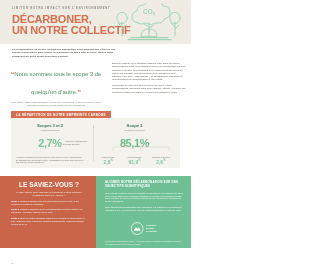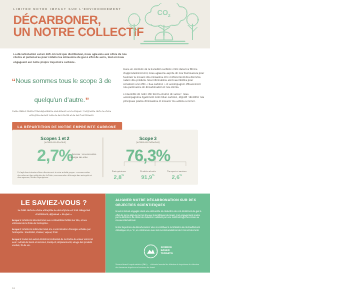--- a/index.html
+++ b/index.html
@@ -103,21 +103,21 @@
   }
   .card-title{
     font-size:4.3px;font-weight:700;color:#3f7d5e;
     letter-spacing:-.1px;
   }
   .card-sub{
     font-size:2.2px;color:#8a8478;margin-top:.8px;
   }
   .big-wrap{margin-top:3px;line-height:1;}
   .big{
-    font-size:15px;font-weight:700;color:#7cc49b;
+    font-size:11px;font-weight:700;color:#7cc49b;
     letter-spacing:-.4px;
   }
   .big.dark{color:#6fbb90;}
 
   .leftnote{
     position:absolute;left:52px;top:22px;
     width:25px;text-align:left;
     font-size:2px;line-height:2.7px;color:#7a746a;
   }
   .leftnote .dash{color:#bdb8ad;}
@@ -262,21 +262,21 @@
       </div>
       <div class="card-foot">Il s'agit des émissions liées directement à notre activité propre : consommation de carburant des véhicules de la flotte, consommation d'énergie des entrepôts et des agences, fluides frigorigènes.</div>
     </div>
 
     <div class="divider"></div>
 
     <div class="card">
       <div class="card-title">Scope 3</div>
       <div class="card-sub">(émissions indirectes)</div>
       <div class="big-wrap">
-        <span class="big dark">76,3</span><span class="big dark pct">%</span>
+        <span class="big dark">85,1</span><span class="big dark pct">%</span>
       </div>
 
       <svg class="connector" viewBox="0 0 80 7">
         <g stroke="#c9c4b8" stroke-width="0.4" fill="none">
           <path d="M40 0 L40 3 L12 3 L12 7"></path>
           <path d="M40 3 L40 7"></path>
           <path d="M40 3 L68 3 L68 7"></path>
         </g>
       </svg>
 

